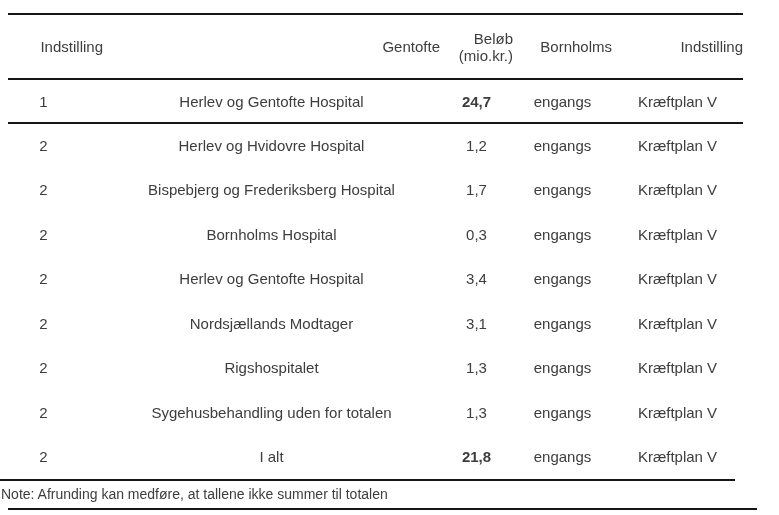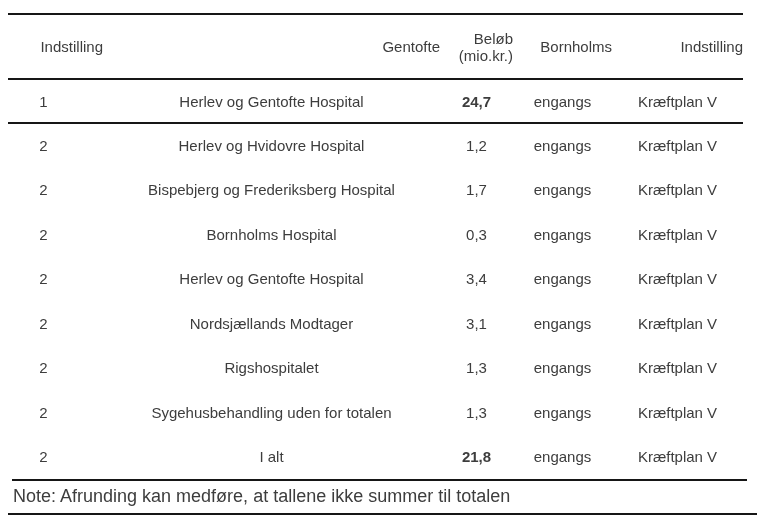--- a/index.html
+++ b/index.html
@@ -53,23 +53,23 @@
     white-space: nowrap;
   }
   td.num-col {
     text-align: center;
     padding-right: 24px;
   }
   td.bold-val { font-weight: bold; }
 
   .note {
     width: 735px;
-    margin-left: 12px;
+    margin-left: 0;
     border-top: 2px solid #161616;
-    font-size: 18px;
+    font-size: 14px;
     padding: 5px 0 6px 1px;
     color: #3d3d3d;
   }
   .bottom-rule {
     width: 749px;
     margin-left: 8px;
     height: 2px;
     background: #161616;
   }
 </style>

